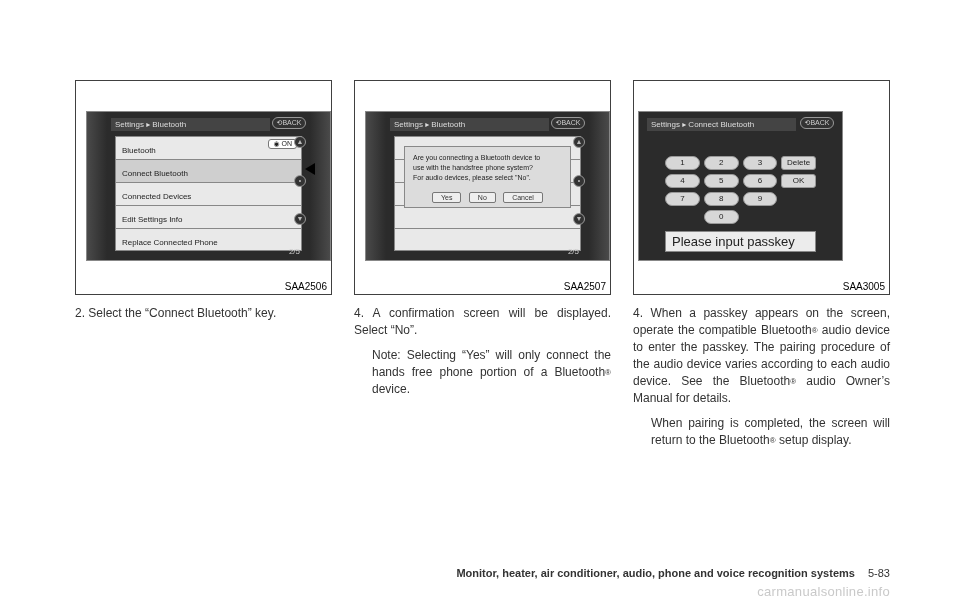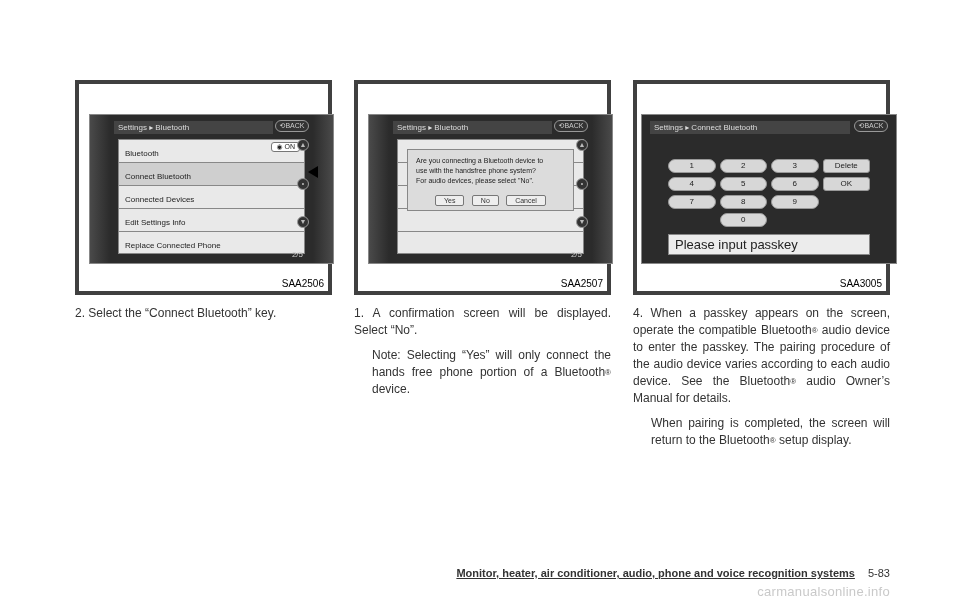--- a/index.html
+++ b/index.html
@@ -11,21 +11,21 @@
     font-size: 12px;
     color: #333;
     position: relative;
     padding: 80px 70px 0 75px;
   }
   .columns { display: flex; gap: 22px; }
   .col { flex: 1; }
 
   
   .figure {
-    border: 4px solid #404040;
+    border: 1px solid #404040;
     height: 215px;
     position: relative;
     background: #fff;
     margin-bottom: 10px;
   }
   .fig-caption {
     position: absolute;
     right: 4px;
     bottom: 2px;
     font-size: 10px;
@@ -97,21 +97,21 @@
     background:#dcdcdc; border:1px solid #888; padding:6px 8px 4px 8px;
   }
   .dialog p { font-size:7px; color:#222; line-height:10px; margin-bottom:6px; }
   .dialog-btns { text-align:center; }
   .dialog-btns span {
     display:inline-block; font-size:7px; padding:1px 8px;
     border:1px solid #777; background:#eee; margin:0 2px; border-radius:2px;
   }
 
   
-  .kb-screen { left:4px; width:256px; }
+  .kb-screen { left:4px; width:205px; }
   .kb-input {
     position:absolute; left:26px; right:26px; top:22px; height:16px;
     background:#ececec; border:1px solid #888; font-size:9px; color:#222;
     padding:2px 6px;
   }
   .kb-grid {
     position:absolute; left:26px; right:26px; top:44px;
     display:grid; grid-template-columns:repeat(4,1fr); gap:4px;
   }
   .kb-grid .kb {
@@ -130,21 +130,21 @@
   .step { text-align: justify; font-size:12px; line-height:17px; }
   .step p { margin-bottom:8px; }
   .indent { padding-left:18px; }
   sup.reg { font-size:8px; vertical-align:top; }
 
   
   .footer {
     position:absolute; right:70px; bottom:32px;
     font-size:11px;
   }
-  .footer .title { font-weight:bold;text-decoration:underline; }
+  .footer .title { font-weight:bold; }
   .footer .pg { margin-left:10px; }
   .watermark {
     position:absolute; right:70px; bottom:12px;
     font-size:13px; color:#c9c9c9; letter-spacing:0.3px;
     font-family: Arial, sans-serif;
   }
 </style>
 </head>
 <body>
 
@@ -219,21 +219,21 @@
         <div class="arrow-col">
           <div class="ab">▲</div>
           <div class="ab">•</div>
           <div class="ab">▼</div>
         </div>
         <div class="page-ind">2/5</div>
       </div>
       <div class="fig-caption">SAA2507</div>
     </div>
     <div class="step">
-      <p>1.  A confirmation screen will be displayed. Select “No”.</p>
+      <p>4.  A confirmation screen will be displayed. Select “No”.</p>
       <p class="indent">
         <span>Note: Selecting “Yes” will only connect the hands free phone portion of a Bluetooth</span><sup class="reg">®</sup><span> device.</span>
       </p>
     </div>
   </div>
 
   <div class="col">
     <div class="figure">
       <div class="screen kb-screen">
         <div class="breadcrumb" style="left:8px;right:46px">Settings ▸ Connect Bluetooth</div>

